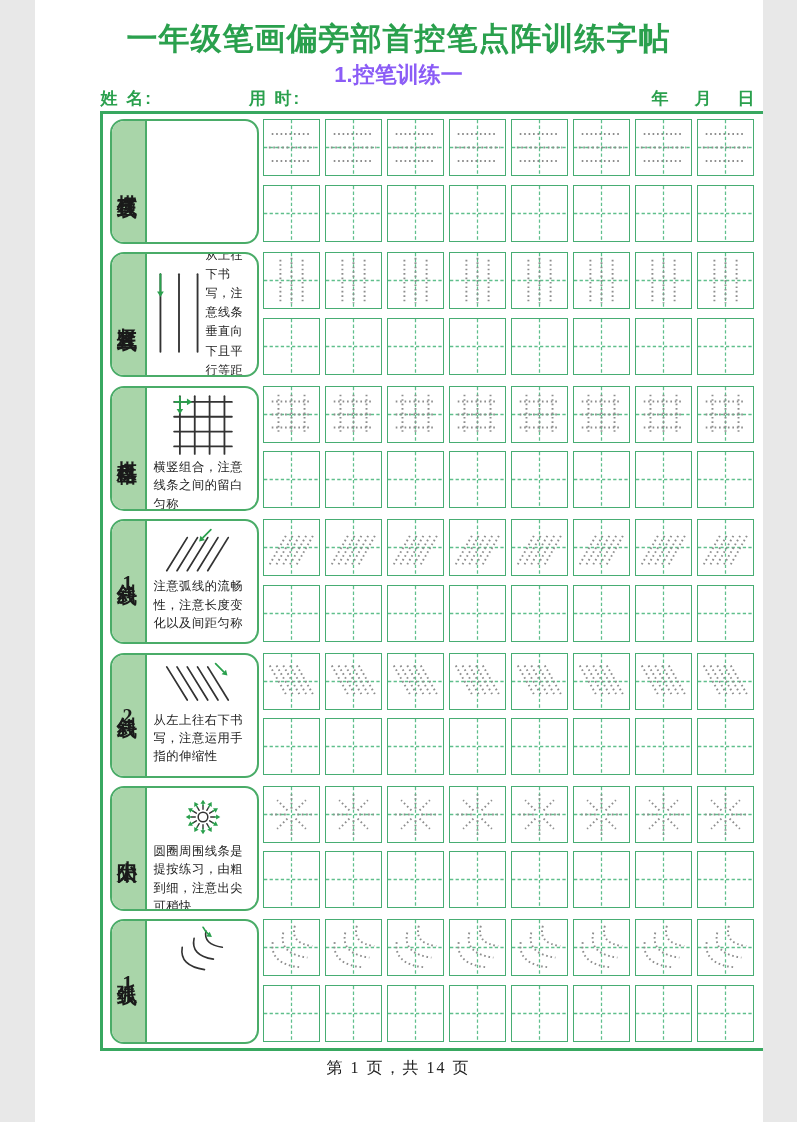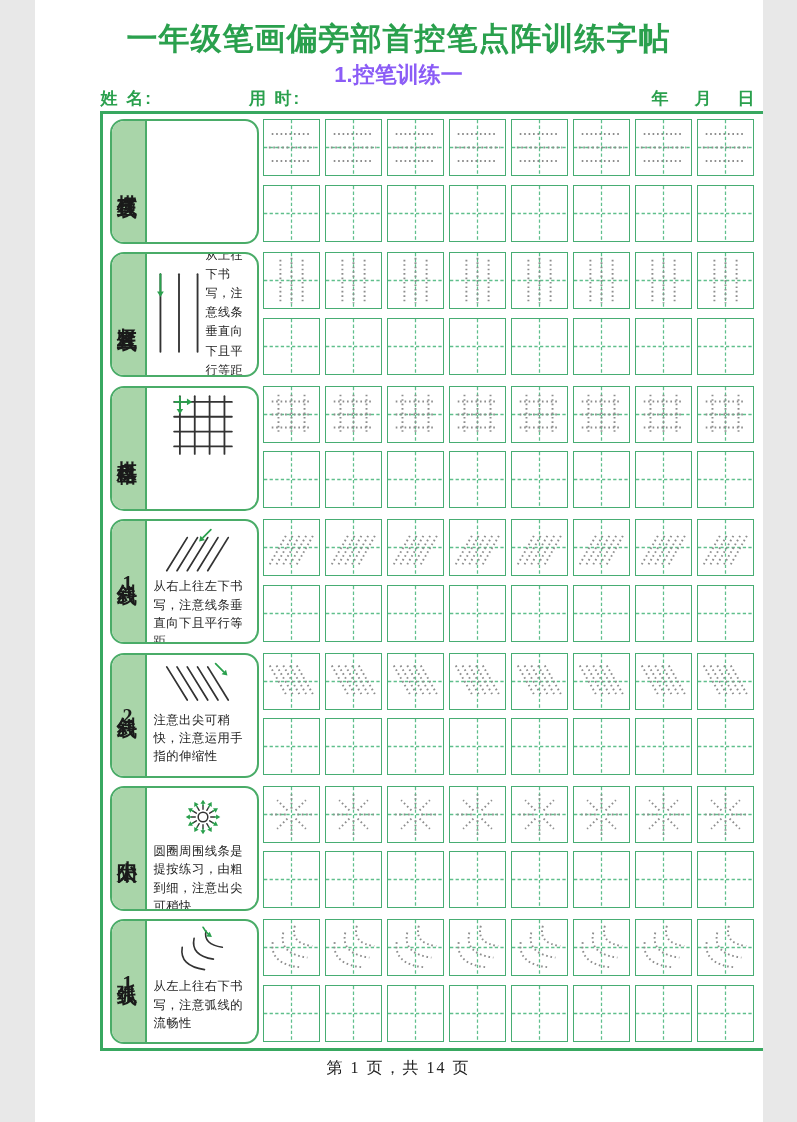--- a/index.html
+++ b/index.html
@@ -340,20 +340,21 @@
                 <line x1="5" y1="12" x2="75" y2="12" stroke="#333333" stroke-width="2.2" fill="none" stroke-linecap="round"></line>
                 <line x1="5" y1="30" x2="75" y2="30" stroke="#333333" stroke-width="2.2" fill="none" stroke-linecap="round"></line>
                 <line x1="5" y1="48" x2="75" y2="48" stroke="#333333" stroke-width="2.2" fill="none" stroke-linecap="round"></line>
                 <line x1="5" y1="66" x2="75" y2="66" stroke="#333333" stroke-width="2.2" fill="none" stroke-linecap="round"></line>
                 <line x1="6" y1="12" x2="20" y2="12" stroke="#2aa04d" stroke-width="2.2" fill="none" stroke-linecap="round"></line>
                 <polygon points="27,12 20.5,8 20.5,16" fill="#2aa04d" stroke="none"></polygon>
                 <line x1="12" y1="6" x2="12" y2="20" stroke="#2aa04d" stroke-width="2.2" fill="none" stroke-linecap="round"></line>
                 <polygon points="12,27 16,20.5 8,20.5" fill="#2aa04d" stroke="none"></polygon>
               </svg>
         </div>
+        <div class="instruction">横竖组合，注意线条之间的留白匀称</div>
       </div>
     </div>
     <div class="cells">
           <div class="cell">
             <svg class="cell-svg" viewBox="0 0 57 57" preserveAspectRatio="none">
               <line x1="0" y1="28.5" x2="57" y2="28.5" stroke="#5fbf8c" stroke-width="1.3" stroke-dasharray="3.4 2.4" fill="none"></line>
               <line x1="28.5" y1="0" x2="28.5" y2="57" stroke="#5fbf8c" stroke-width="1.3" stroke-dasharray="3.4 2.4" fill="none"></line>
               <line x1="8" y1="15" x2="49" y2="15" stroke="#8d8d8d" stroke-width="2" stroke-dasharray="1.7 2.9" fill="none"></line>
               <line x1="8" y1="28.5" x2="49" y2="28.5" stroke="#8d8d8d" stroke-width="2" stroke-dasharray="1.7 2.9" fill="none"></line>
               <line x1="8" y1="42" x2="49" y2="42" stroke="#8d8d8d" stroke-width="2" stroke-dasharray="1.7 2.9" fill="none"></line>
@@ -506,21 +507,21 @@
           <svg viewBox="0 0 108 66" width="88" height="52">
                 <line x1="8" y1="58" x2="34" y2="16" stroke="#333333" stroke-width="2.2" fill="none" stroke-linecap="round"></line>
                 <line x1="21" y1="58" x2="47" y2="16" stroke="#333333" stroke-width="2.2" fill="none" stroke-linecap="round"></line>
                 <line x1="34" y1="58" x2="60" y2="16" stroke="#333333" stroke-width="2.2" fill="none" stroke-linecap="round"></line>
                 <line x1="47" y1="58" x2="73" y2="16" stroke="#333333" stroke-width="2.2" fill="none" stroke-linecap="round"></line>
                 <line x1="60" y1="58" x2="86" y2="16" stroke="#333333" stroke-width="2.2" fill="none" stroke-linecap="round"></line>
                 <line x1="64" y1="6" x2="54" y2="16" stroke="#2aa04d" stroke-width="2.2" fill="none" stroke-linecap="round"></line>
                 <polygon points="49,21 56.42462120245875,19.23223304703363 50.76776695296637,13.57537879754125" fill="#2aa04d" stroke="none"></polygon>
               </svg>
         </div>
-        <div class="instruction">从右上往左下书写，注意线条垂直向下且平行等距</div>
+        <div class="instruction">注意弧线的流畅性，注意长度变化以及间距匀称</div>
       </div>
     </div>
     <div class="cells">
           <div class="cell">
             <svg class="cell-svg" viewBox="0 0 57 57" preserveAspectRatio="none">
               <line x1="0" y1="28.5" x2="57" y2="28.5" stroke="#5fbf8c" stroke-width="1.3" stroke-dasharray="3.4 2.4" fill="none"></line>
               <line x1="28.5" y1="0" x2="28.5" y2="57" stroke="#5fbf8c" stroke-width="1.3" stroke-dasharray="3.4 2.4" fill="none"></line>
               <line x1="6" y1="46" x2="24" y2="14" stroke="#8d8d8d" stroke-width="2" stroke-dasharray="1.7 2.9" fill="none"></line>
               <line x1="13" y1="46" x2="31" y2="14" stroke="#8d8d8d" stroke-width="2" stroke-dasharray="1.7 2.9" fill="none"></line>
               <line x1="20" y1="46" x2="38" y2="14" stroke="#8d8d8d" stroke-width="2" stroke-dasharray="1.7 2.9" fill="none"></line>
@@ -665,21 +666,21 @@
           <svg viewBox="0 0 108 66" width="88" height="52">
                 <line x1="8" y1="10" x2="34" y2="52" stroke="#333333" stroke-width="2.2" fill="none" stroke-linecap="round"></line>
                 <line x1="21" y1="10" x2="47" y2="52" stroke="#333333" stroke-width="2.2" fill="none" stroke-linecap="round"></line>
                 <line x1="34" y1="10" x2="60" y2="52" stroke="#333333" stroke-width="2.2" fill="none" stroke-linecap="round"></line>
                 <line x1="47" y1="10" x2="73" y2="52" stroke="#333333" stroke-width="2.2" fill="none" stroke-linecap="round"></line>
                 <line x1="60" y1="10" x2="86" y2="52" stroke="#333333" stroke-width="2.2" fill="none" stroke-linecap="round"></line>
                 <line x1="70" y1="6" x2="80" y2="16" stroke="#2aa04d" stroke-width="2.2" fill="none" stroke-linecap="round"></line>
                 <polygon points="85,21 83.23223304703363,13.57537879754125 77.57537879754126,19.23223304703363" fill="#2aa04d" stroke="none"></polygon>
               </svg>
         </div>
-        <div class="instruction">注意出尖可稍快，注意运用手指的伸缩性</div>
+        <div class="instruction">从左上往右下书写，注意运用手指的伸缩性</div>
       </div>
     </div>
     <div class="cells">
           <div class="cell">
             <svg class="cell-svg" viewBox="0 0 57 57" preserveAspectRatio="none">
               <line x1="0" y1="28.5" x2="57" y2="28.5" stroke="#5fbf8c" stroke-width="1.3" stroke-dasharray="3.4 2.4" fill="none"></line>
               <line x1="28.5" y1="0" x2="28.5" y2="57" stroke="#5fbf8c" stroke-width="1.3" stroke-dasharray="3.4 2.4" fill="none"></line>
               <line x1="6" y1="12" x2="24" y2="44" stroke="#8d8d8d" stroke-width="2" stroke-dasharray="1.7 2.9" fill="none"></line>
               <line x1="13" y1="12" x2="31" y2="44" stroke="#8d8d8d" stroke-width="2" stroke-dasharray="1.7 2.9" fill="none"></line>
               <line x1="20" y1="12" x2="38" y2="44" stroke="#8d8d8d" stroke-width="2" stroke-dasharray="1.7 2.9" fill="none"></line>
@@ -1035,21 +1036,20 @@
       <div class="card-body">
         <div class="example">
           <svg viewBox="0 0 100 70" width="76" height="52">
                 <path d="M 54 8 Q 50 26 76 30" stroke="#333333" stroke-width="2.2" fill="none" stroke-linecap="round"></path>
                 <path d="M 38 18 Q 33 41 64 46" stroke="#333333" stroke-width="2.2" fill="none" stroke-linecap="round"></path>
                 <path d="M 22 30 Q 18 55 52 60" stroke="#333333" stroke-width="2.2" fill="none" stroke-linecap="round"></path>
                 <path d="M 50 3 Q 53 9 58 13" stroke="#2aa04d" stroke-width="2.2" fill="none" stroke-linecap="round"></path>
                 <polygon points="62,16 58.969817457525735,8.995144986562233 54.381205966717374,15.548361340874168" fill="#2aa04d" stroke="none"></polygon>
               </svg>
         </div>
-        <div class="instruction">从左上往右下书写，注意弧线的流畅性</div>
       </div>
     </div>
     <div class="cells">
           <div class="cell">
             <svg class="cell-svg" viewBox="0 0 57 57" preserveAspectRatio="none">
               <line x1="0" y1="28.5" x2="57" y2="28.5" stroke="#5fbf8c" stroke-width="1.3" stroke-dasharray="3.4 2.4" fill="none"></line>
               <line x1="28.5" y1="0" x2="28.5" y2="57" stroke="#5fbf8c" stroke-width="1.3" stroke-dasharray="3.4 2.4" fill="none"></line>
               <path d="M 32 6 Q 27 24 50 27" stroke="#8d8d8d" stroke-width="2" stroke-dasharray="1.7 2.9" fill="none"></path>
               <path d="M 20 13 Q 15 35 45 39" stroke="#8d8d8d" stroke-width="2" stroke-dasharray="1.7 2.9" fill="none"></path>
               <path d="M 9 23 Q 6 46 38 49" stroke="#8d8d8d" stroke-width="2" stroke-dasharray="1.7 2.9" fill="none"></path>

